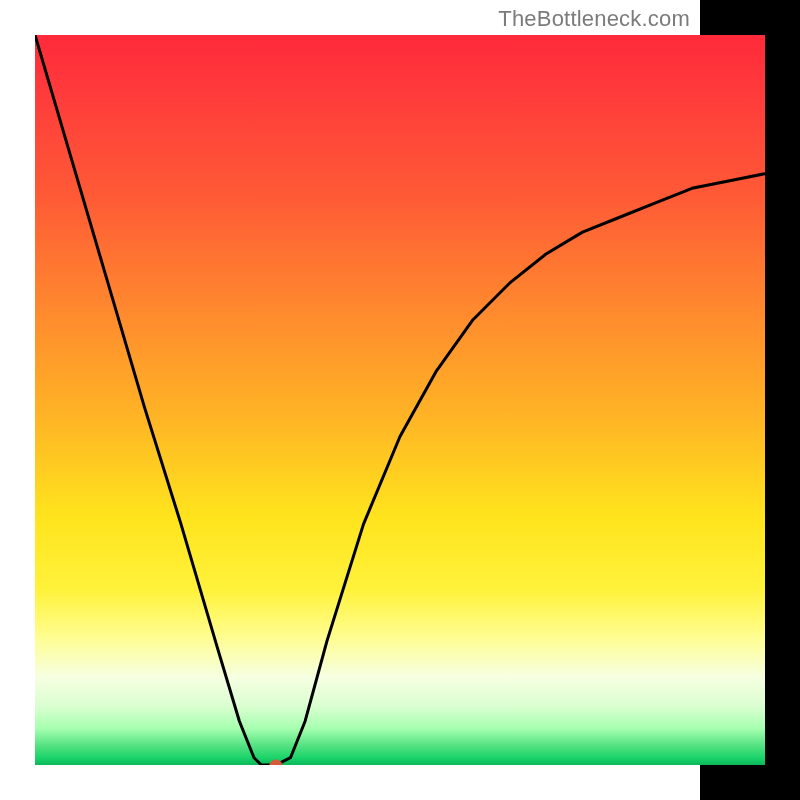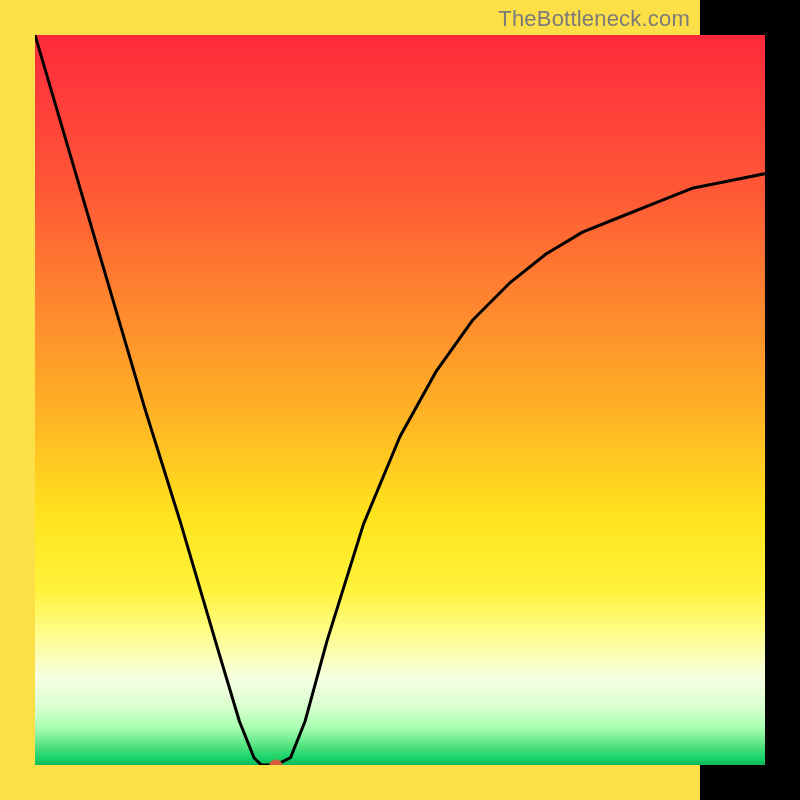--- a/index.html
+++ b/index.html
@@ -8,21 +8,21 @@
     width: 800px;
     height: 800px;
     background: #000;
     overflow: hidden;
     font-family: Arial, Helvetica, sans-serif;
   }
   .frame {
     position: relative;
     width: 700px;
     height: 800px;
-    background: #fde047;
+    background: #ffffff;
   }
   .plot-area {
     position: absolute;
     left: 35px;
     top: 35px;
     width: 730px;
     height: 730px;
     background: linear-gradient(
       to bottom,
       #ff2a3a 0%,

